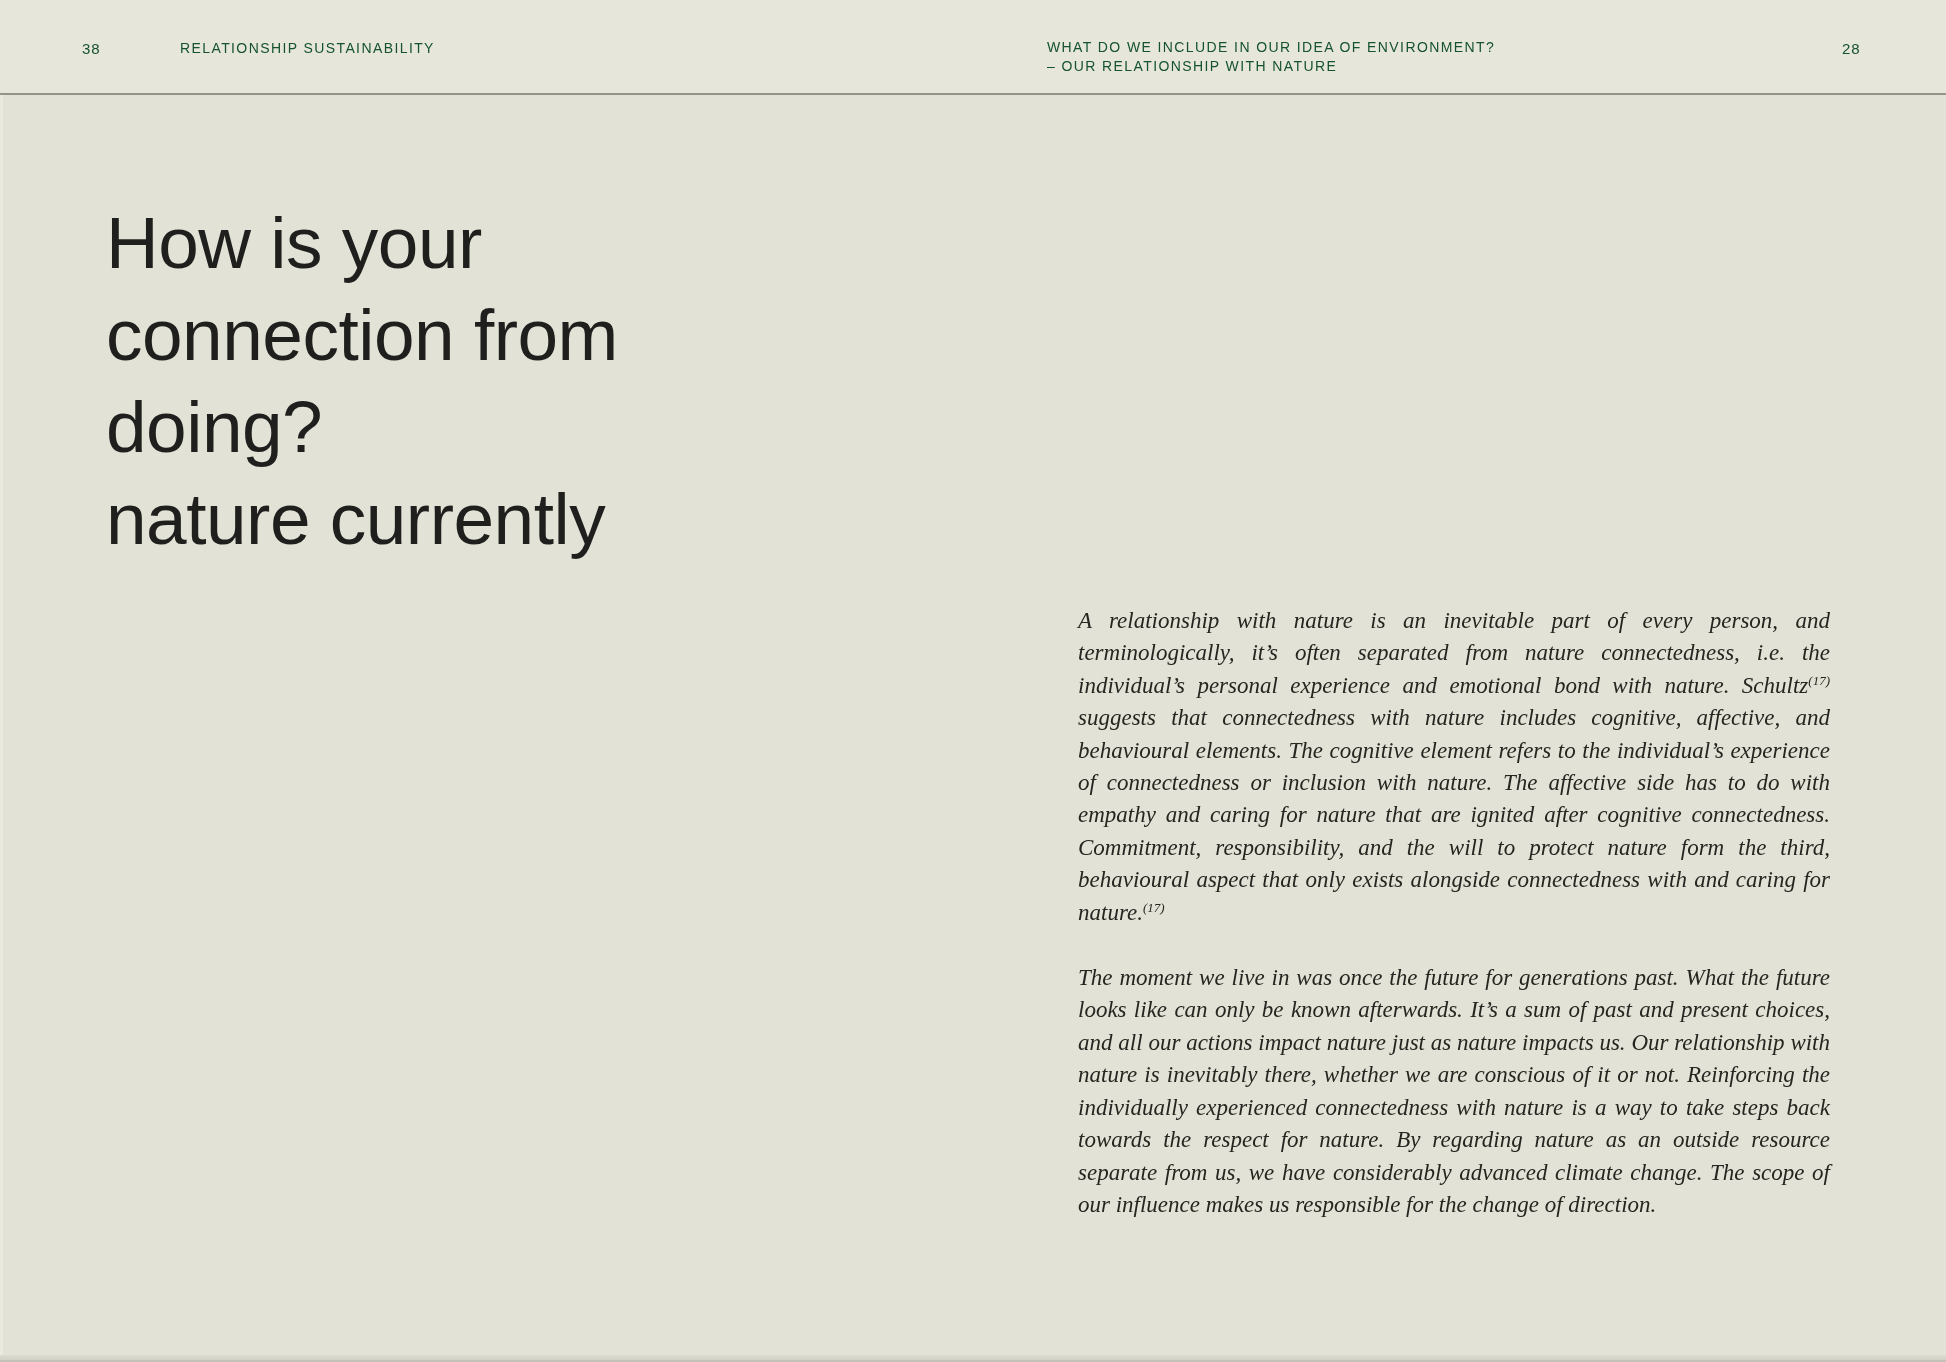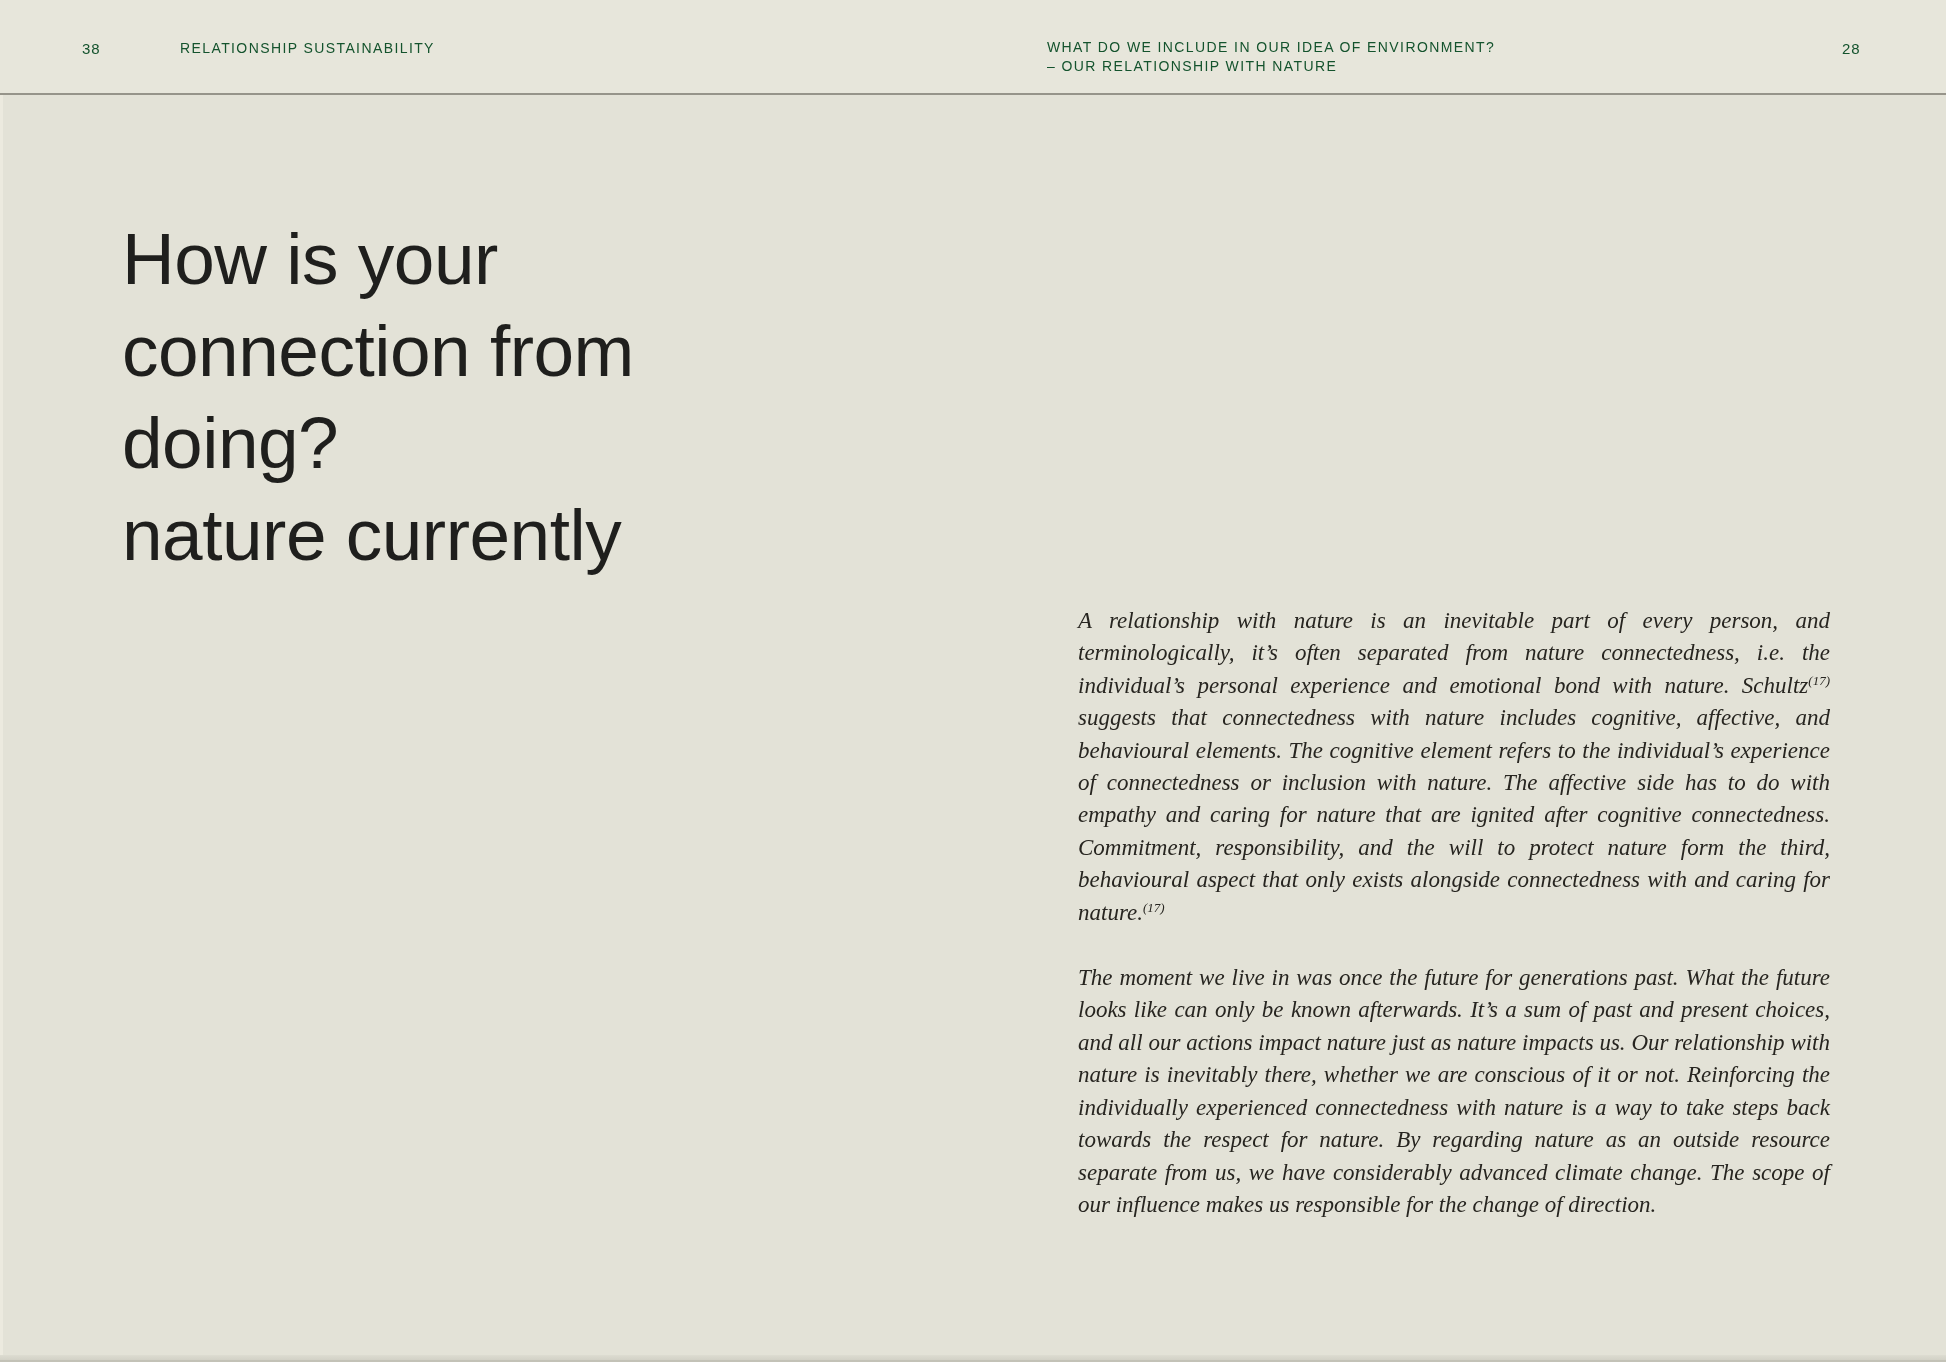--- a/index.html
+++ b/index.html
@@ -59,21 +59,21 @@
     line-height: 19px;
     white-space: nowrap;
   }
   .running-left { left: 180px; top: 39px; }
   .running-right { left: 1047px; top: 30px; margin-top: 8px; }
   
   .page-title {
     position: absolute;
     left: 106px;
     top: 197px;
-    margin: 16px;
+    margin: 0;
     font-weight: 400;
     font-size: 73px;
     line-height: 92px;
     letter-spacing: -0.5px;
     color: #1f1f1d;
   }
   
   .article {
     position: absolute;
     left: 1078px;

